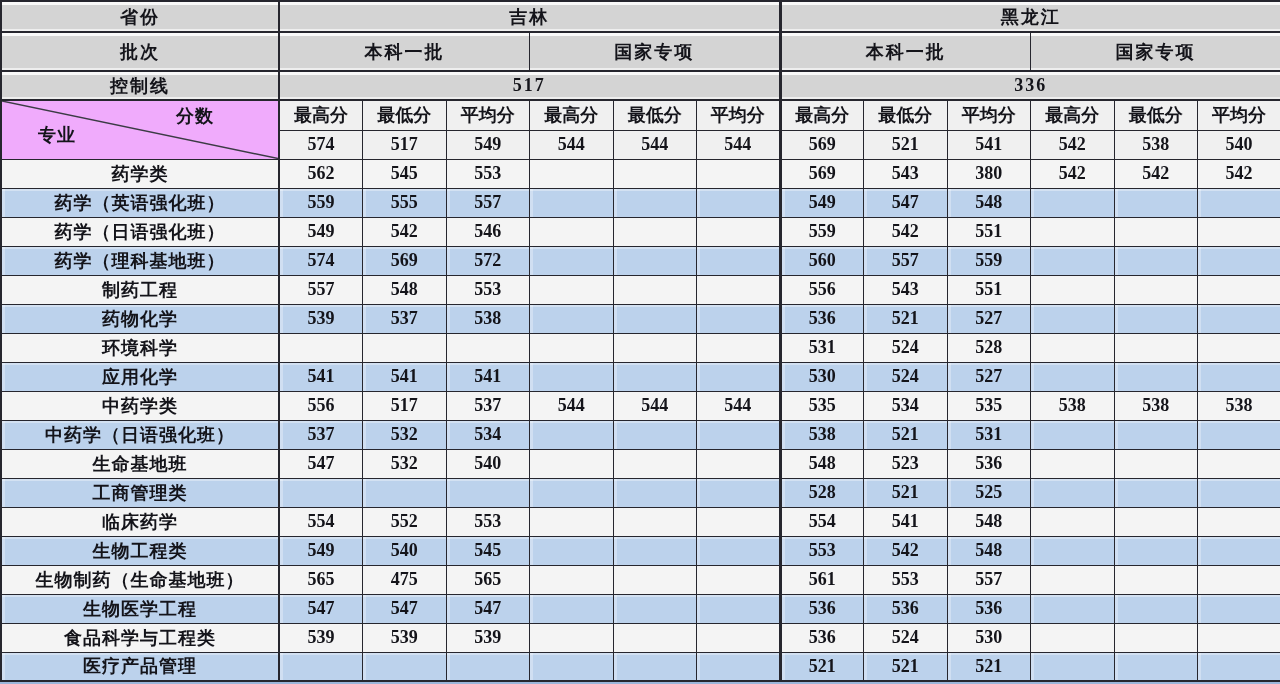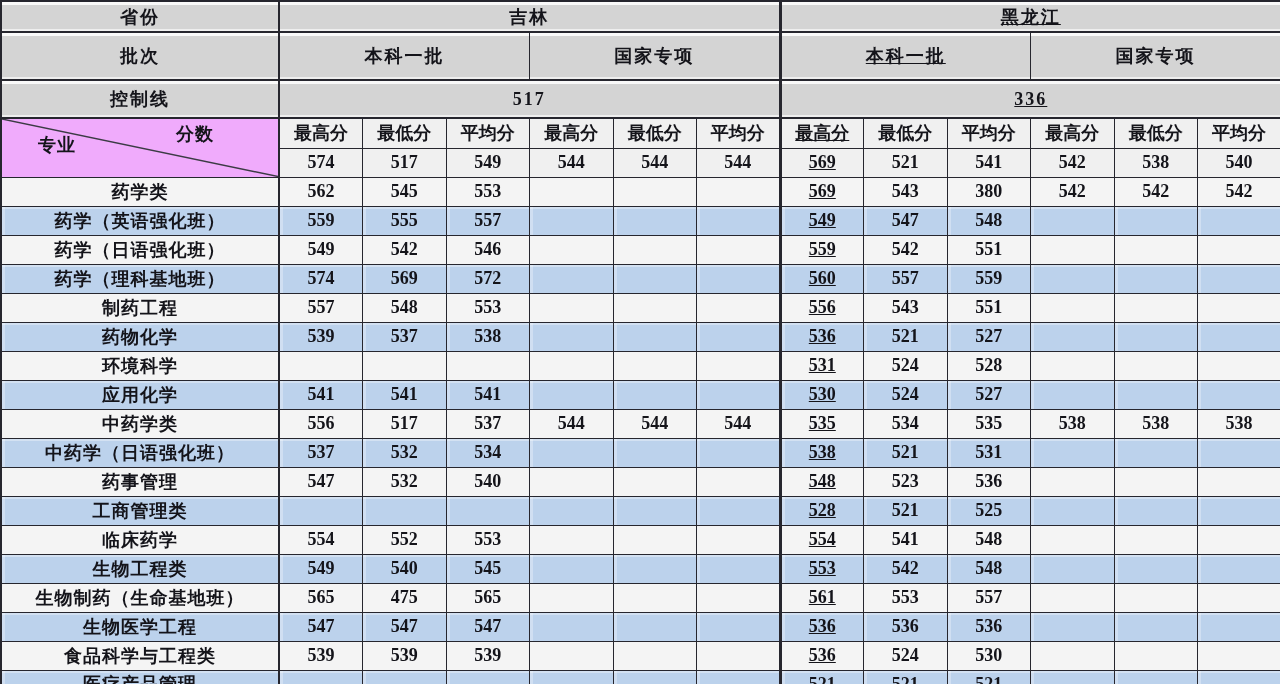--- a/index.html
+++ b/index.html
@@ -31,38 +31,38 @@
   }
   
   .hdr{
     background:var(--gray);
     box-shadow:inset 0 3px 0 rgba(255,255,255,.85), inset 0 -2px 0 rgba(255,255,255,.6);
     letter-spacing:2px;
   }
   tr.hdr-row th, tr.hdr-row td{border-top-width:2px;border-bottom-width:2px;}
   tr.ctrl-row th, tr.ctrl-row td{border-bottom-width:2px;}
   .label-col{border-right-width:2px;letter-spacing:2px;}
-  .prov-split{border-left-width:3px;text-decoration:underline;}
+  .prov-split{border-left-width:3px;}
   .score-head, .overall td{background:var(--head-white);margin-left:16px;}
   tbody tr.white th, tbody tr.white td{background:var(--white-row);}
   tbody tr.blue th, tbody tr.blue td{
     background:var(--blue);
     box-shadow:inset 0 2px 0 rgba(255,255,255,.35), inset 3px 0 0 rgba(255,255,255,.3);
   }
   tbody th.label-col{letter-spacing:1px;font-size:18px;}
-  .r1{height:31px}.r2{height:48px}.r3{height:38px}.r4{height:30px}.r5{height:29px}
+  .r1{height:31px}.r2{height:39px}.r3{height:29px}.r4{height:30px}.r5{height:29px}
   tbody tr{height:29px;}
   
   th.diag{
     position:relative;background:#f0abfc;border-right-width:2px;
     letter-spacing:1px;
   }
   th.diag svg{position:absolute;left:0;top:0;width:100%;height:100%;display:block;}
   th.diag .diag-top{position:absolute;top:3px;left:63%;}
-  th.diag .diag-bottom{position:absolute;bottom:20px;left:13%;}
+  th.diag .diag-bottom{position:absolute;bottom:12px;left:13%;}
   
   .cutoff{width:1280px;height:5px;background:var(--cutoff);}
 </style>
 </head>
 <body>
 
 <table>
   <colgroup>
     <col style="width:278px">
     <col style="width:83.5px">
@@ -277,21 +277,21 @@
         <td></td>
         <td></td>
         <td class="prov-split">538</td>
         <td>521</td>
         <td>531</td>
         <td></td>
         <td></td>
         <td></td>
       </tr>
       <tr class="white">
-        <th class="label-col">药事管理</th>
+        <th class="label-col">生命基地班</th>
         <td>547</td>
         <td>532</td>
         <td>540</td>
         <td></td>
         <td></td>
         <td></td>
         <td class="prov-split">548</td>
         <td>523</td>
         <td>536</td>
         <td></td>

